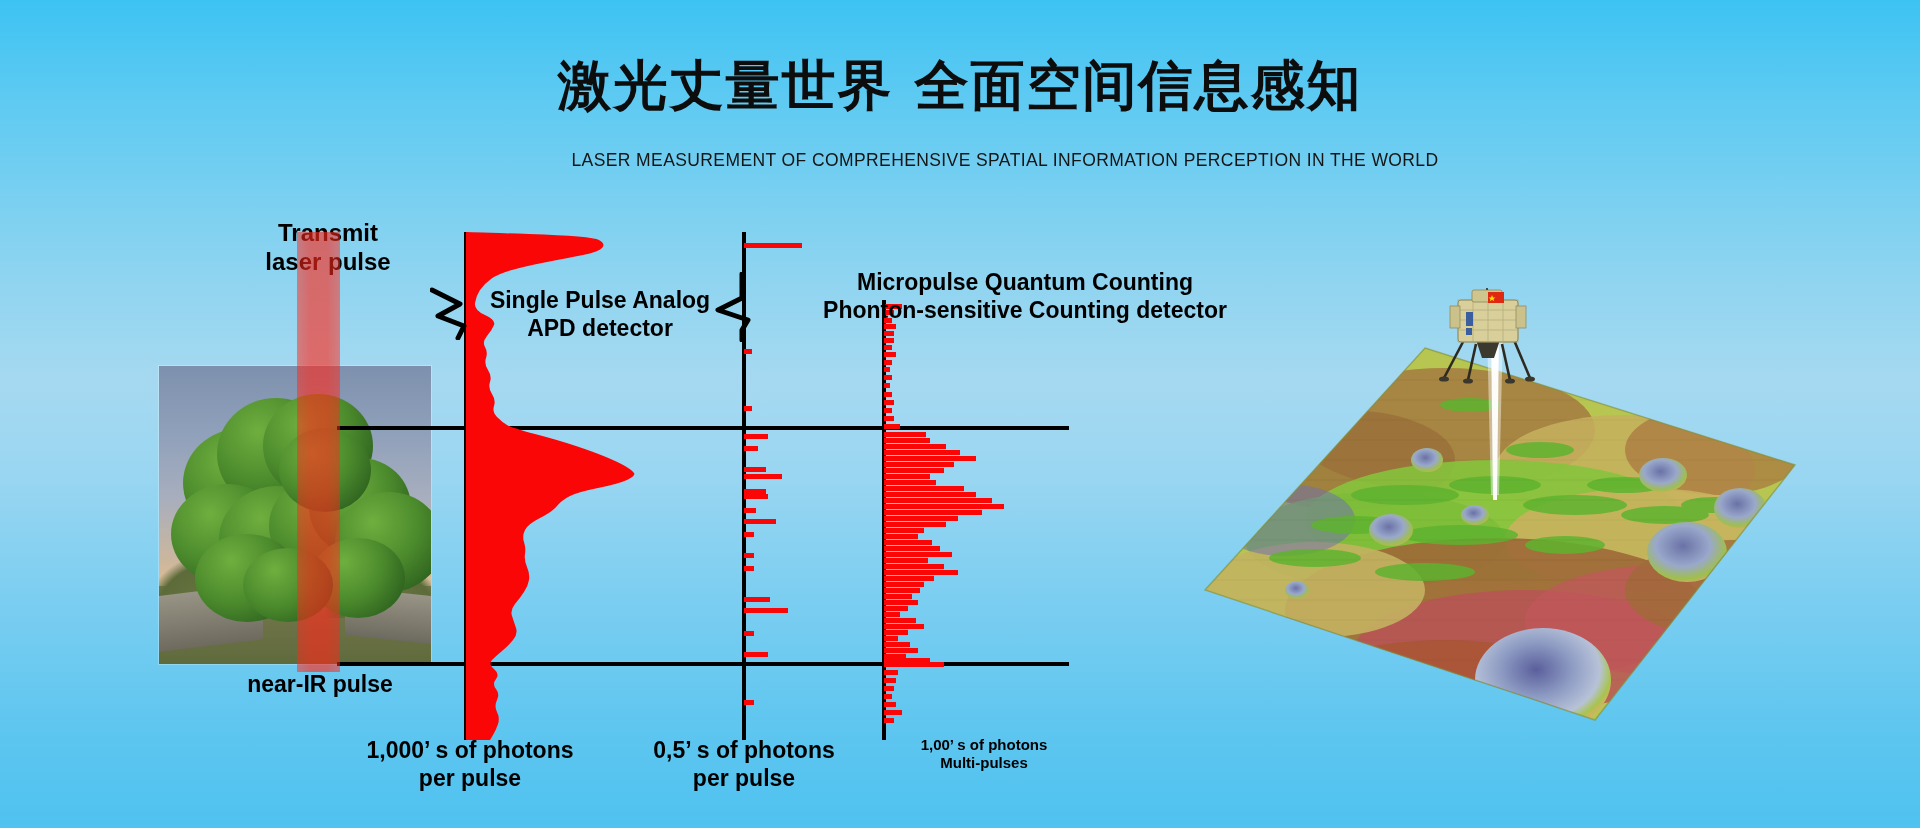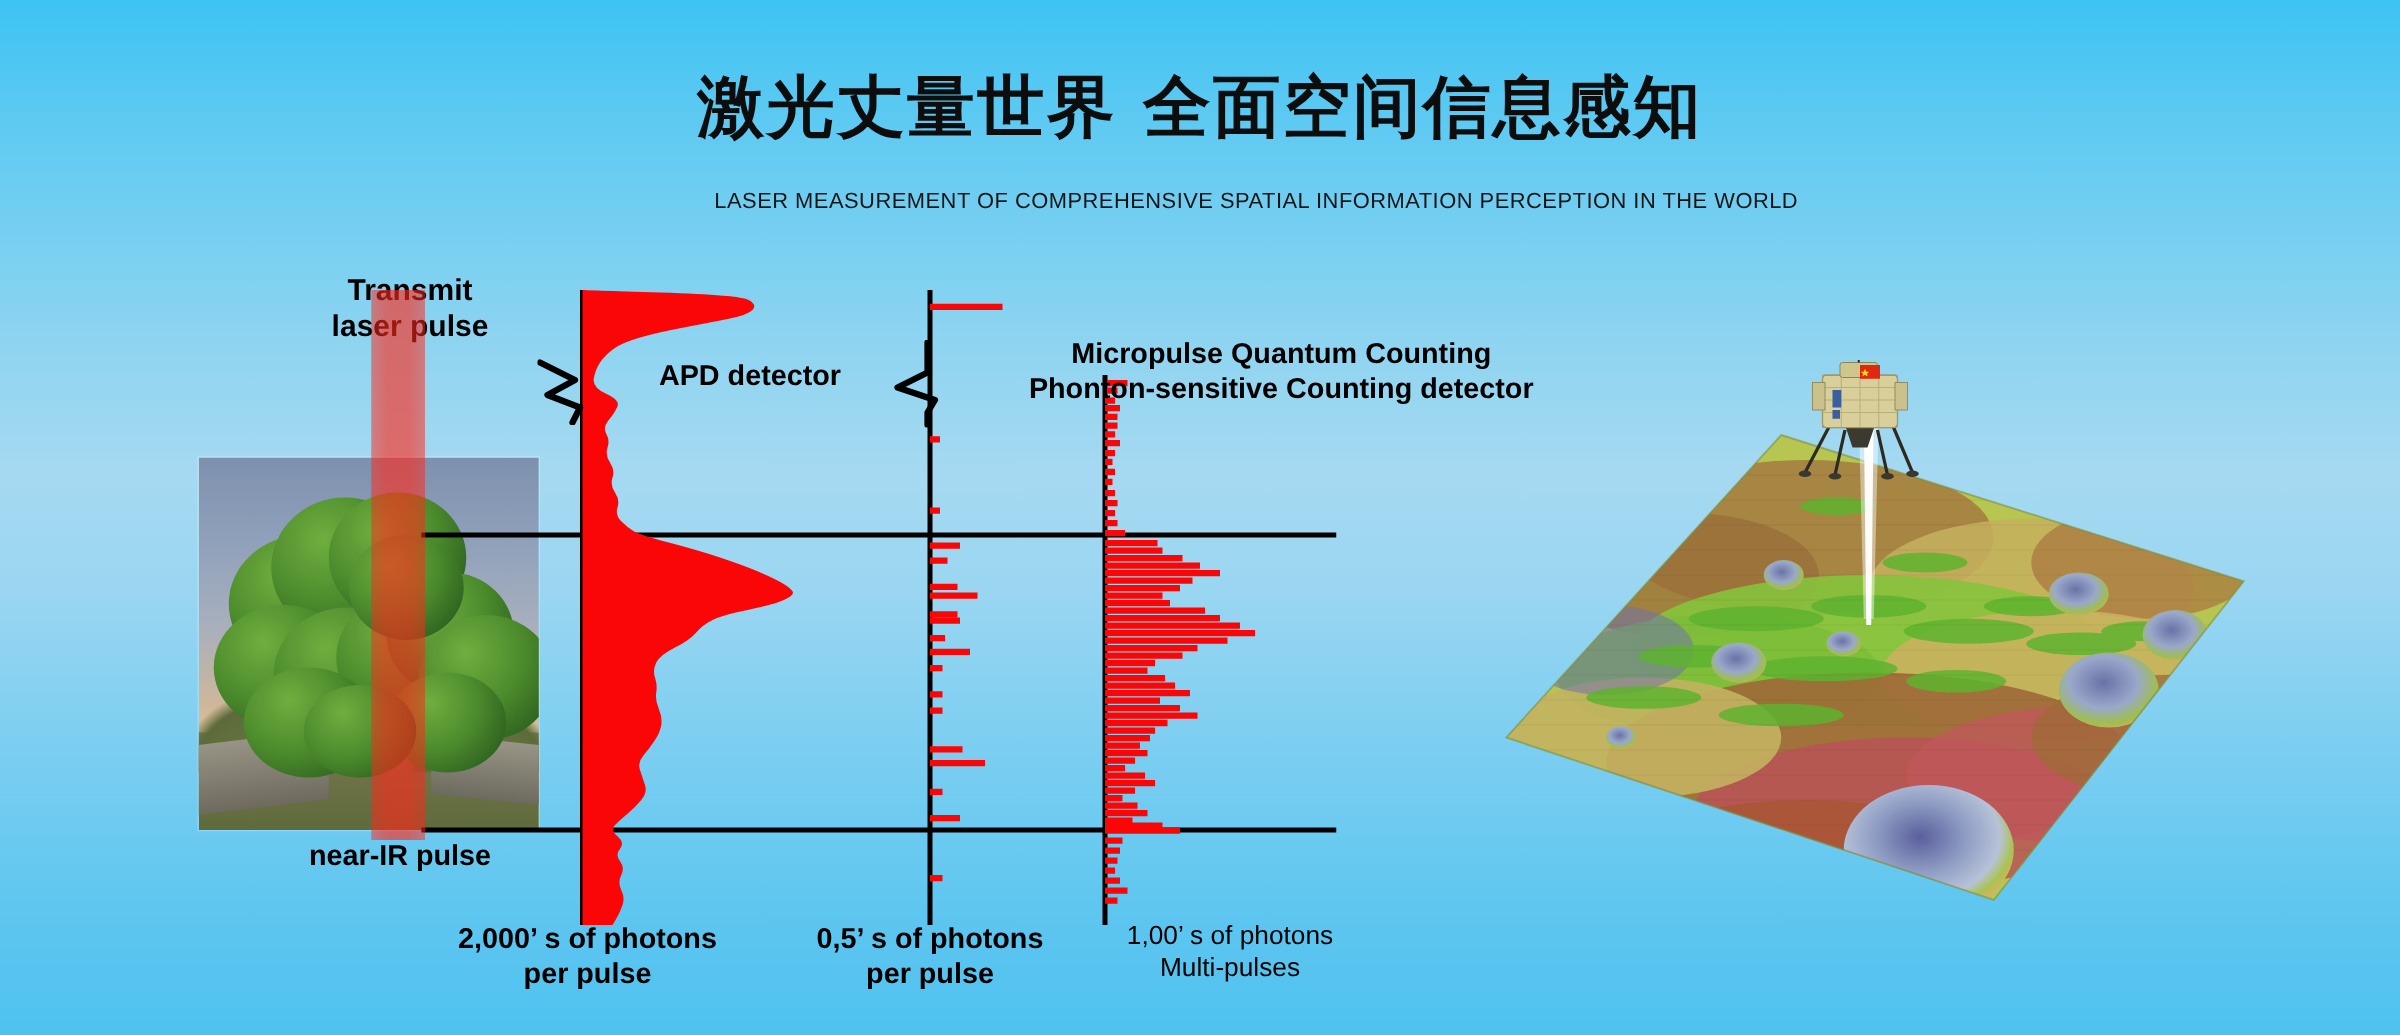--- a/index.html
+++ b/index.html
@@ -298,39 +298,40 @@
       </div>
 
     <div class="lbl" style="left:228px; top:218px; width:200px; font-size:24px;">
       <div>Transmit</div>
       <div>laser pulse</div>
     </div>
 
     <div class="lbl" style="left:210px; top:670px; width:220px; font-size:23px;"><span>near-IR pulse</span></div>
 
     <div class="lbl" style="left:450px; top:286px; width:300px; font-size:23px;">
+      <div>Single Pulse Analog</div>
       <div>APD detector</div>
     </div>
 
     <div class="lbl" style="left:810px; top:268px; width:430px; font-size:23px;">
       <div>Micropulse Quantum Counting</div>
       <div>Phonton-sensitive Counting detector</div>
     </div>
 
     <div class="lbl" style="left:360px; top:736px; width:220px; font-size:23px; font-weight:600;">
-      <div>2,000’ s of photons</div>
+      <div>1,000’ s of photons</div>
       <div>per pulse</div>
     </div>
 
     <div class="lbl" style="left:638px; top:736px; width:212px; font-size:23px; font-weight:600;">
       <div>0,5’ s of photons</div>
       <div>per pulse</div>
     </div>
 
-    <div class="lbl" style="left:876px; top:736px; width:216px; font-size:21px; font-weight:400;">
+    <div class="lbl" style="left:876px; top:736px; width:216px; font-size:15px; font-weight:700;">
       <div>1,00’ s of photons</div>
       <div>Multi-pulses</div>
     </div>
   </div>
 
   <svg id="terrain" viewBox="0 0 620 460">
     <defs>
       <clipPath id="tclip">
         <polygon points="230,58 600,175 400,430 10,300"></polygon>
       </clipPath>

